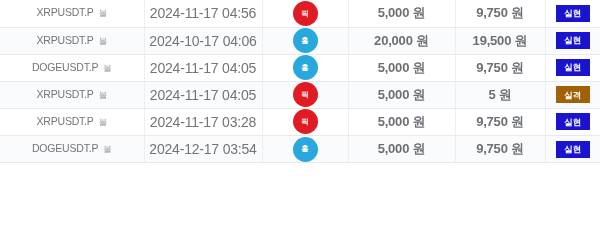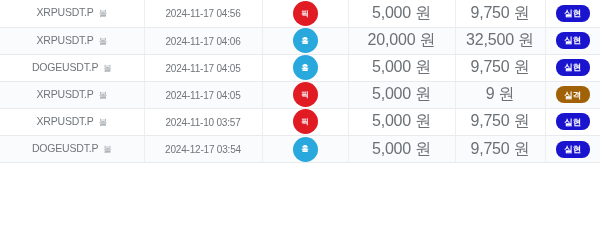--- a/index.html
+++ b/index.html
@@ -61,26 +61,27 @@
   }
   .sym-name {
     font-size: 10.5px;
     color: #70757a;
   }
   .sym-tag {
     font-size: 8.5px;
     color: #9aa0a6;
   }
   .time-text {
-    font-size: 10px;
+    font-size: 14px;
     color: #70757a;
   }
   .amount-text {
-    font-size: 16px;
+    font-size: 13px;
     color: #6b7075;
+    font-weight: bold;
   }
 
   .side-badge {
     display: inline-flex;
     align-items: center;
     justify-content: center;
     width: 25px;
     height: 25px;
     border-radius: 50%;
     color: #ffffff;
@@ -91,21 +92,21 @@
   }
   .side-up   { background: #e01b24; }
   .side-down { background: #29a8dd; }
 
   .action-btn {
     display: inline-flex;
     align-items: center;
     justify-content: center;
     width: 34px;
     height: 17px;
-    border-radius: 8px;
+    border-radius: 0;
     color: #ffffff;
     font-size: 8.5px;
     font-weight: bold;
     line-height: 1;
     border: none;
     padding: 0;
     cursor: pointer;
     font-family: "Liberation Sans", "DejaVu Sans", sans-serif;
     box-sizing: border-box;
   }
@@ -151,30 +152,30 @@
     </tr>
 
     <tr class="row-alt">
       <td>
         <span class="sym-wrap">
           <span class="sym-name">XRPUSDT.P</span>
           <span class="sym-tag">볼</span>
         </span>
       </td>
       <td>
-        <span class="time-text">2024-11-17 04:06</span>
+        <span class="time-text">2024-10-17 04:06</span>
       </td>
       <td>
         <span class="side-badge side-down">홀</span>
       </td>
       <td>
         <span class="amount-text">20,000 원</span>
       </td>
       <td>
-        <span class="amount-text">32,500 원</span>
+        <span class="amount-text">19,500 원</span>
       </td>
       <td>
         <button class="action-btn act-win">실현</button>
       </td>
     </tr>
 
     <tr class="row-plain">
       <td>
         <span class="sym-wrap">
           <span class="sym-name">DOGEUSDT.P</span>
@@ -208,36 +209,36 @@
       <td>
         <span class="time-text">2024-11-17 04:05</span>
       </td>
       <td>
         <span class="side-badge side-up">픽</span>
       </td>
       <td>
         <span class="amount-text">5,000 원</span>
       </td>
       <td>
-        <span class="amount-text">9 원</span>
+        <span class="amount-text">5 원</span>
       </td>
       <td>
         <button class="action-btn act-lose">실격</button>
       </td>
     </tr>
 
     <tr class="row-plain">
       <td>
         <span class="sym-wrap">
           <span class="sym-name">XRPUSDT.P</span>
           <span class="sym-tag">볼</span>
         </span>
       </td>
       <td>
-        <span class="time-text">2024-11-10 03:57</span>
+        <span class="time-text">2024-11-17 03:28</span>
       </td>
       <td>
         <span class="side-badge side-up">픽</span>
       </td>
       <td>
         <span class="amount-text">5,000 원</span>
       </td>
       <td>
         <span class="amount-text">9,750 원</span>
       </td>

